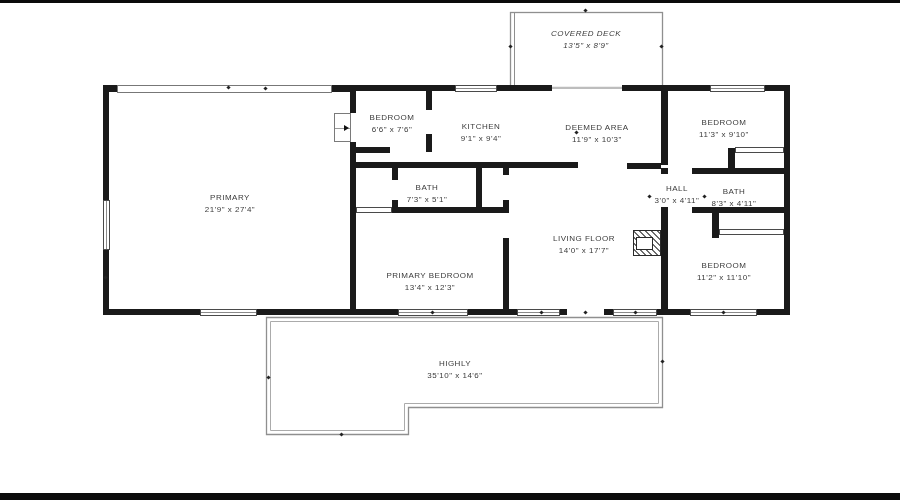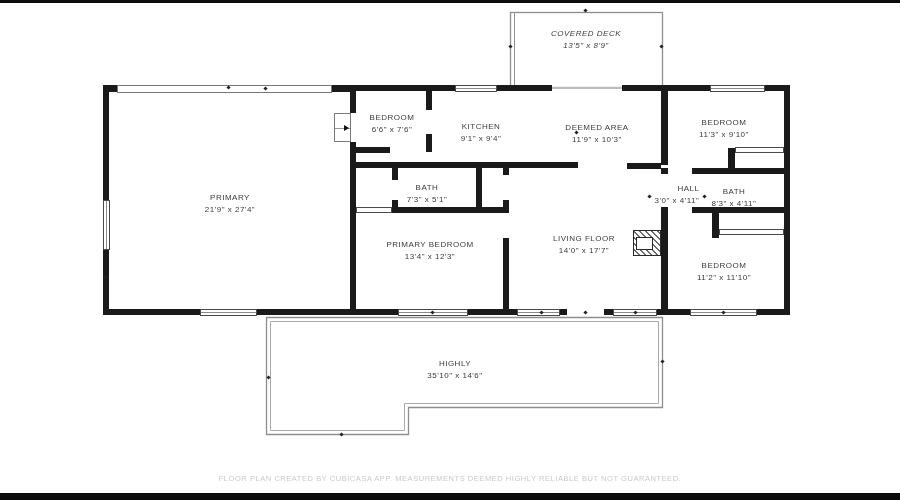--- a/index.html
+++ b/index.html
@@ -157,39 +157,38 @@
     <span>11'9" x 10'3"</span>
   </div>
   <div class="lbl" style="left:724px;top:129px;">
     <span>BEDROOM</span>
     <span>11'3" x 9'10"</span>
   </div>
   <div class="lbl" style="left:427px;top:194px;">
     <span>BATH</span>
     <span>7'3" x 5'1"</span>
   </div>
-  <div class="lbl" style="left:677px;top:195px;align-items:flex-end;">
+  <div class="lbl" style="left:677px;top:195px;">
     <span>HALL</span>
     <span>3'0" x 4'11"</span>
   </div>
   <div class="lbl" style="left:734px;top:198px;">
     <span>BATH</span>
     <span>8'3" x 4'11"</span>
   </div>
   <div class="lbl" style="left:584px;top:245px;">
     <span>LIVING FLOOR</span>
     <span>14'0" x 17'7"</span>
   </div>
-  <div class="lbl" style="left:430px;top:251px;">
+  <div class="lbl" style="left:430px;top:282px;">
     <span>PRIMARY BEDROOM</span>
     <span>13'4" x 12'3"</span>
   </div>
   <div class="lbl" style="left:724px;top:272px;">
     <span>BEDROOM</span>
     <span>11'2" x 11'10"</span>
   </div>
   <div class="lbl" style="left:455px;top:370px;">
     <span>HIGHLY</span>
     <span>35'10" x 14'6"</span>
   </div>
 
-  <div class="footer">FLOOR PLAN CREATED BY CUBICASA APP. MEASUREMENTS DEEMED HIGHLY RELIABLE BUT NOT GUARANTEED.</div>
 </div>
 
 </body></html>

